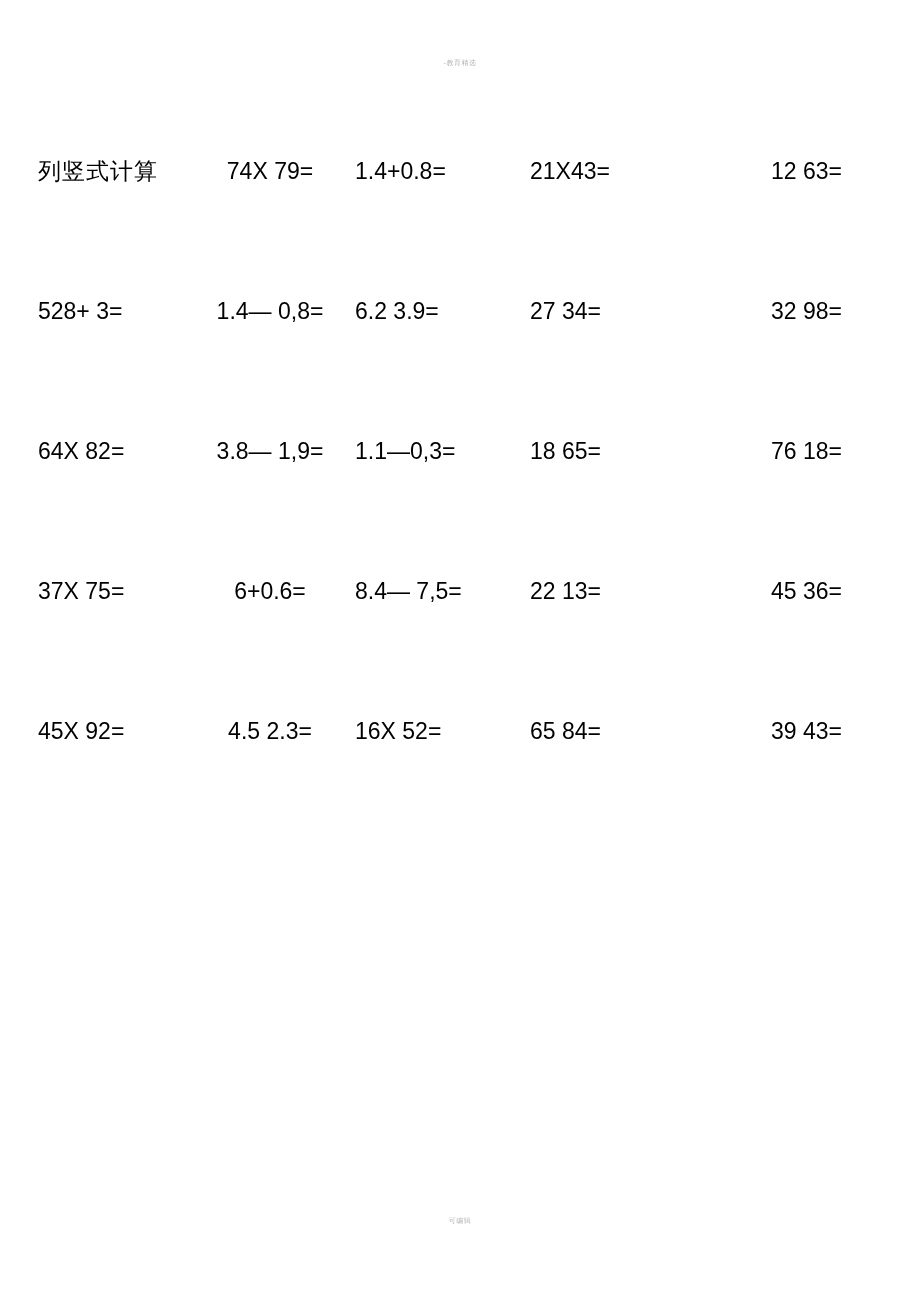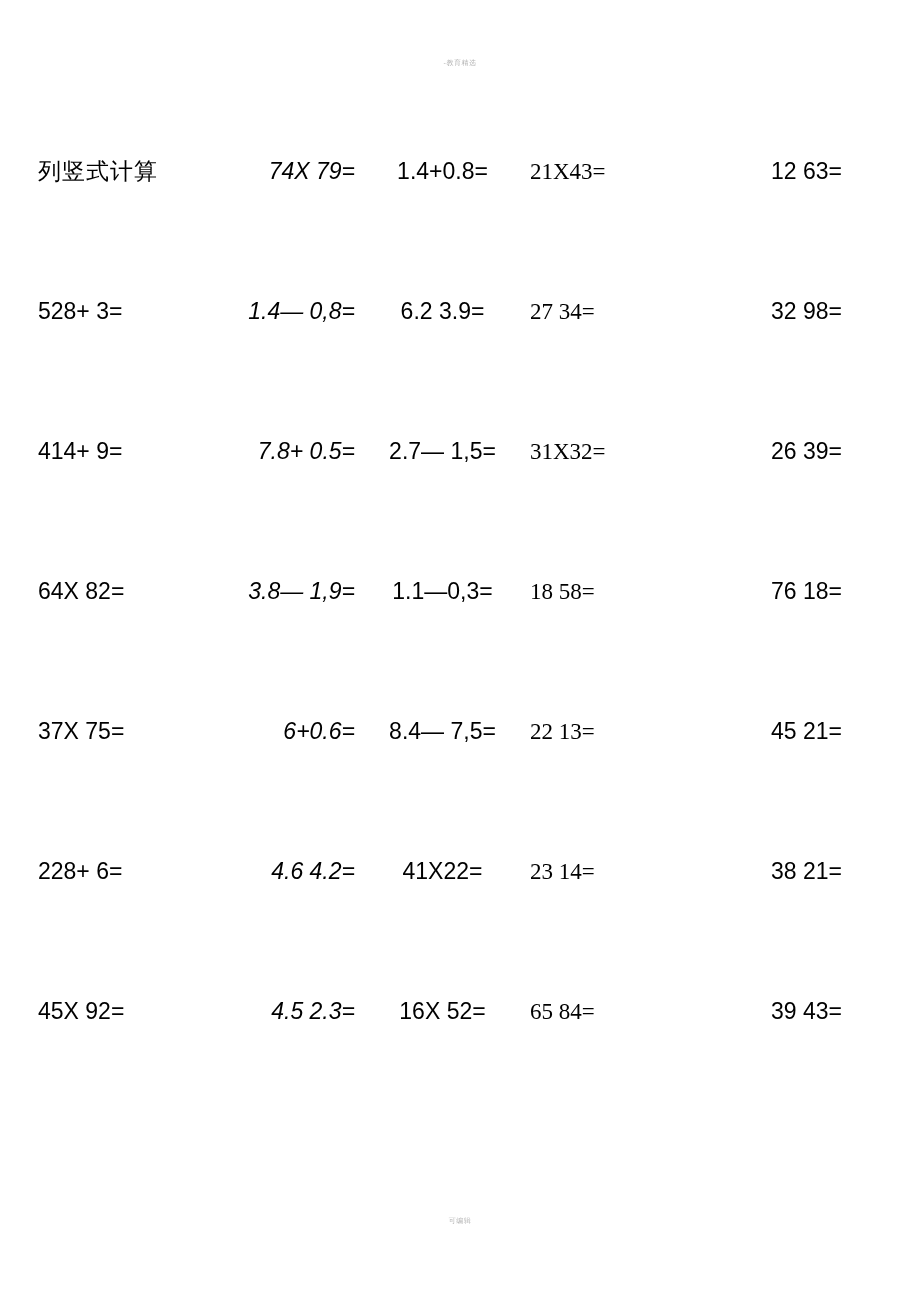--- a/index.html
+++ b/index.html
@@ -48,23 +48,23 @@
   }
   .prow:first-child { height: 140px; }
   .cell {
     font-size: 23px;
     line-height: 1;
     color: #000;
     white-space: nowrap;
   }
   
   .c0 { width: 185px; padding-left: 38px; box-sizing: border-box; text-align: left; }
-  .c1 { width: 170px; text-align: right; font-style: italic; }
-  .c2 { width: 175px; text-align: center; }
-  .c3 { width: 165px; text-align: left; font-family: Liberation Serif, serif; }
+  .c1 { width: 170px; text-align: center; }
+  .c2 { width: 175px; text-align: left; }
+  .c3 { width: 165px; text-align: left; }
   .c4 { width: 185px; padding-right: 38px; box-sizing: border-box; text-align: right; }
 
   .title-cell {
     font-size: 23px;
     letter-spacing: 1px;
   }
   .first-row-offset { margin-top: 160px; }
 </style>
 </head>
 <body>
@@ -84,52 +84,38 @@
     </div>
 
     <div class="prow">
       <div class="cell c0">528+ 3=</div>
       <div class="cell c1">1.4— 0,8=</div>
       <div class="cell c2">6.2 3.9=</div>
       <div class="cell c3">27 34=</div>
       <div class="cell c4">32 98=</div>
     </div>
 
-    <div class="prow">
-      <div class="cell c0">414+ 9=</div>
-      <div class="cell c1">7.8+ 0.5=</div>
-      <div class="cell c2">2.7— 1,5=</div>
-      <div class="cell c3">31X32=</div>
-      <div class="cell c4">26 39=</div>
-    </div>
 
     <div class="prow">
       <div class="cell c0">64X 82=</div>
       <div class="cell c1">3.8— 1,9=</div>
       <div class="cell c2">1.1—0,3=</div>
-      <div class="cell c3">18 58=</div>
+      <div class="cell c3">18 65=</div>
       <div class="cell c4">76 18=</div>
     </div>
 
     <div class="prow">
       <div class="cell c0">37X 75=</div>
       <div class="cell c1">6+0.6=</div>
       <div class="cell c2">8.4— 7,5=</div>
       <div class="cell c3">22 13=</div>
-      <div class="cell c4">45 21=</div>
+      <div class="cell c4">45 36=</div>
     </div>
 
 
-    <div class="prow">
-      <div class="cell c0">228+ 6=</div>
-      <div class="cell c1">4.6 4.2=</div>
-      <div class="cell c2">41X22=</div>
-      <div class="cell c3">23 14=</div>
-      <div class="cell c4">38 21=</div>
-    </div>
 
     <div class="prow">
       <div class="cell c0">45X 92=</div>
       <div class="cell c1">4.5 2.3=</div>
       <div class="cell c2">16X 52=</div>
       <div class="cell c3">65 84=</div>
       <div class="cell c4">39 43=</div>
     </div>
 
   </div>

